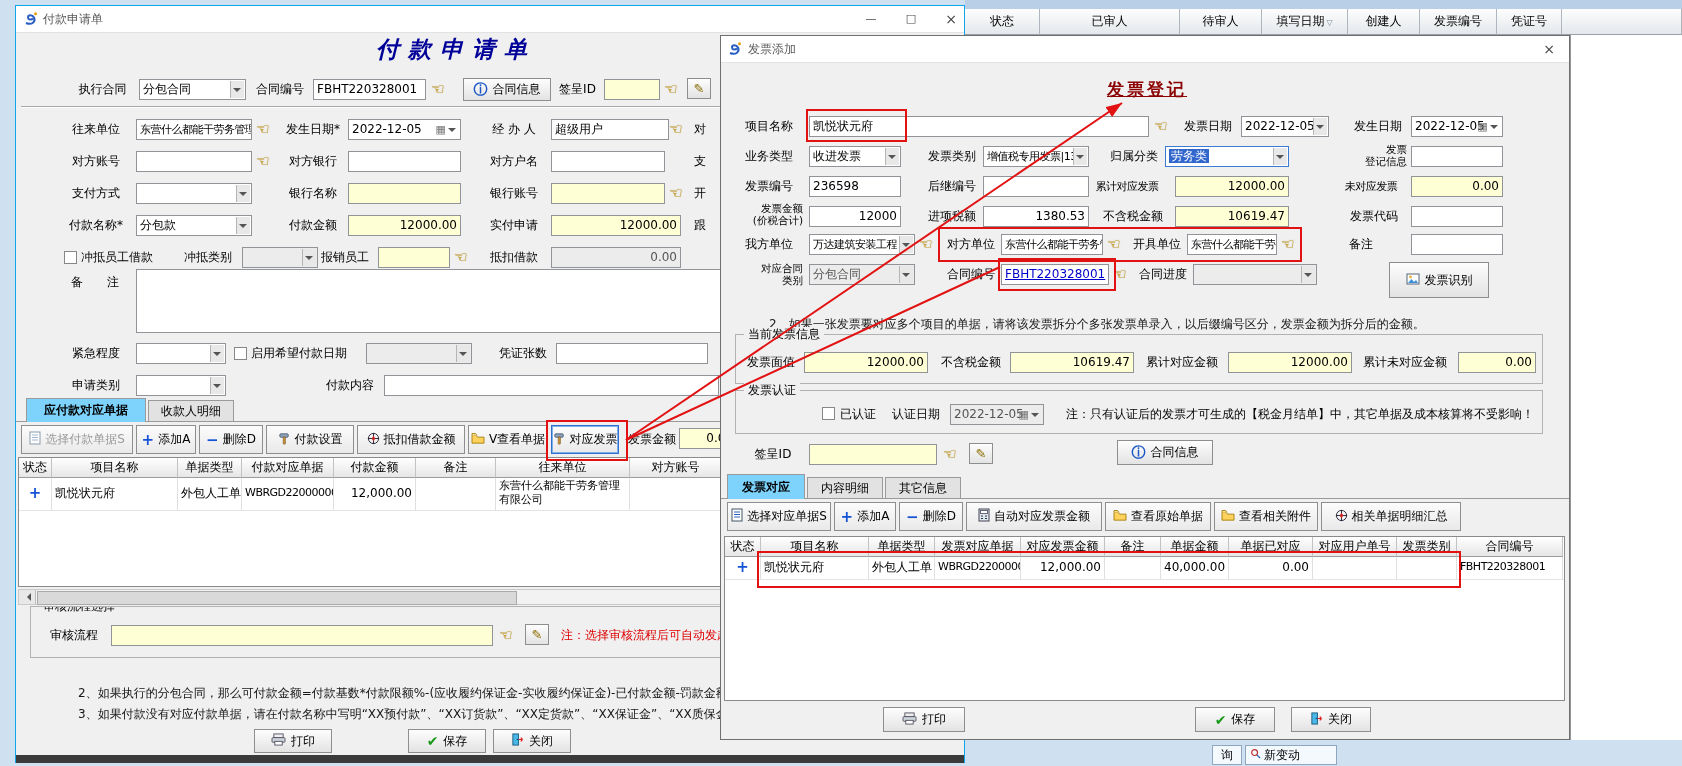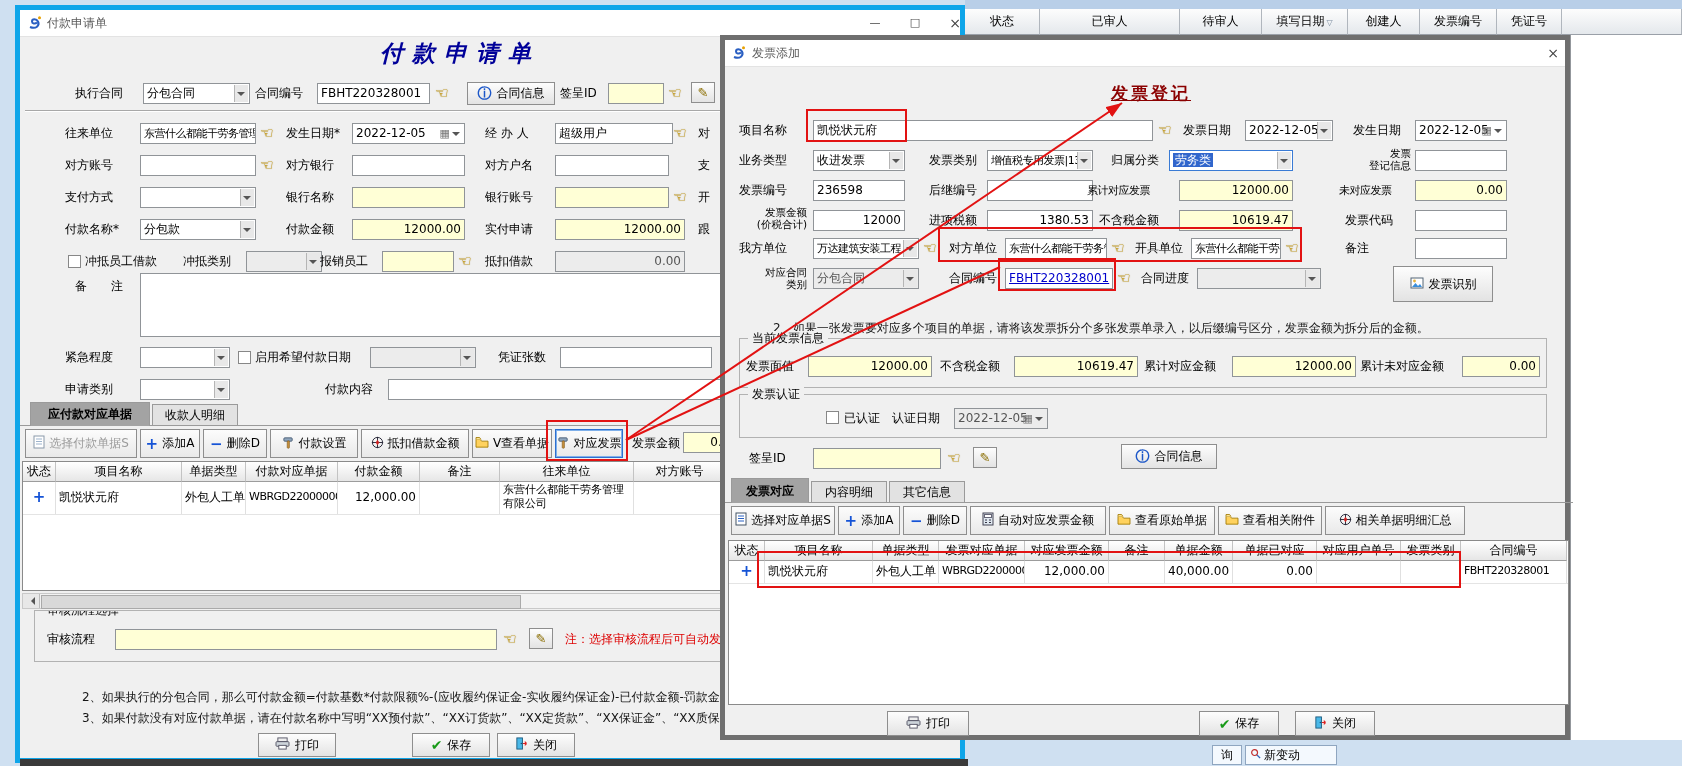--- a/index.html
+++ b/index.html
@@ -1,24 +1,24 @@
 <!DOCTYPE html>
 <html><head>
 <meta charset="utf-8">
 <style>
   html,body{margin:0;padding:0}
   body{width:1682px;height:766px;position:relative;overflow:hidden;
        font-family:"DejaVu Sans",sans-serif;font-size:12px;color:#000;background:#cfe0f1}
   .abs{position:absolute}
-  .win{position:absolute;background:#f0f0f0;border:5px solid #0ea5e9;box-sizing:border-box}
+  .win{position:absolute;background:#f0f0f0;border:1px solid #0ea5e9;box-sizing:border-box}
   .tbar{position:absolute;left:0;top:0;right:0;height:26px;background:#fff;border-bottom:1px solid #e3e3e3}
   .tbar .ttl{position:absolute;left:27px;top:5px;color:#5a5a5a}
   .wc{position:absolute;top:5px;width:20px;height:17px;text-align:center;line-height:16px;color:#444;font-size:11px;cursor:default}
   .lbl{position:absolute;height:21px;line-height:21px;white-space:nowrap;overflow:hidden}
-  .lblr{text-align:left}
+  .lblr{text-align:center}
   .lbl2{position:absolute;font-size:10.5px;line-height:12px;text-align:right;white-space:nowrap}
   .fld{position:absolute;height:21px;line-height:19px;background:#fff;border:1px solid #909498;
        padding:0 3px;box-sizing:border-box;overflow:hidden;white-space:nowrap}
   .beige{background:#ffffd6}
   .dis{background:#ececec;color:#555}
   .num{text-align:right}
   .sq{font-size:11px;letter-spacing:-0.5px}
   .combo{padding-right:15px}
   .combo::before{content:"";position:absolute;right:1px;top:1px;bottom:1px;width:13px;background:#e8e8e8;border-left:1px solid #b5b5b5}
   .combo::after{content:"";position:absolute;right:4px;top:50%;margin-top:-2px;border:4px solid transparent;border-top-color:#555}
@@ -26,21 +26,21 @@
   .datef::before{content:"▦";position:absolute;right:14px;top:0;color:#777;font-size:11px}
   .datef::after{content:"";position:absolute;right:4px;top:50%;margin-top:-2px;border:4px solid transparent;border-top-color:#555}
   .cb{position:absolute;width:13px;height:13px;background:#fff;border:1px solid #878787;box-sizing:border-box}
   .btn{position:absolute;display:flex;align-items:center;justify-content:center;gap:5px;
        background:linear-gradient(#fdfdfd,#e3e3e3);border:1px solid #8e8e8e;box-sizing:border-box;cursor:default;white-space:nowrap}
   .tbrow{position:absolute;display:flex;gap:3px}
   .tb{display:inline-flex;align-items:center;justify-content:center;gap:4px;height:29px;
       background:linear-gradient(#fcfcfc,#e9e9e9);border:1px solid #8e8e8e;box-sizing:border-box;white-space:nowrap;overflow:hidden}
   .tb.disab{color:#9a9a9a}
   .tab{position:absolute;box-sizing:border-box;text-align:center;border:1px solid #9a9a9a;white-space:nowrap;overflow:hidden}
-  .tab.on{background:#a3a3a3;border-bottom:none;z-index:2;font-weight:bold}
+  .tab.on{background:#7dd3fc;border-bottom:none;z-index:2;font-weight:bold}
   .tab.off{background:#e2e2e2}
   .tsline{position:absolute;height:1px;background:#9a9a9a}
   .grid{position:absolute;background:#fff;border:1px solid #8a8a8a;box-sizing:border-box;overflow:hidden}
   .ghrow,.grow{display:flex}
   .gh{background:linear-gradient(#ffffff,#e6e6e6);border-right:1px solid #c3c3c3;border-bottom:1px solid #9c9c9c;
       text-align:center;line-height:19px;height:20px;box-sizing:border-box;overflow:hidden;white-space:nowrap;flex:none}
   .gc{border-right:1px solid #e0e0e0;box-sizing:border-box;overflow:hidden;white-space:nowrap;padding:0 3px;flex:none}
   .gbx{position:absolute;border:1px solid #b2b2b2;box-sizing:border-box}
   .leg{position:absolute;top:-8px;left:8px;background:#f0f0f0;padding:0 4px;height:14px;line-height:14px}
   .ic-hand{position:absolute;width:18px;height:21px;line-height:21px;color:#d8a300;font-size:15px;text-shadow:0 0 1px #6b5200;cursor:pointer}
@@ -407,20 +407,21 @@
     <div class="lbl lblr" style="left:620px;top:17px;width:98px">累计未对应金额</div>
     <div class="fld beige num" style="left:722px;top:17px;width:78px">0.00</div>
   </div>
 
   <div class="gbx" style="left:14px;top:354px;width:808px;height:44px">
     <span class="leg">发票认证</span>
     <span class="cb" style="left:86px;top:16px"></span>
     <div class="lbl" style="left:104px;top:13px;width:50px">已认证</div>
     <div class="lbl lblr" style="left:152px;top:13px;width:56px">认证日期</div>
     <div class="fld datef dis" style="left:214px;top:13px;width:94px">2022-12-05</div>
+    <div class="lbl" style="left:330px;top:13px;width:470px">注：只有认证后的发票才可生成的【税金月结单】中，其它单据及成本核算将不受影响！</div>
   </div>
 
   <div class="lbl lblr" style="left:24px;top:408px;width:56px">签呈ID</div>
   <div class="fld beige" style="left:88px;top:408px;width:128px"></div>
   <span class="ic-hand" style="left:222px;top:408px">☜</span>
   <div class="pbtn" style="left:248px;top:407px">✎</div>
   <div class="btn" style="left:396px;top:404px;width:96px;height:25px">
     <span class="iinfo">ⓘ</span>
     <span>合同信息</span>
   </div>

